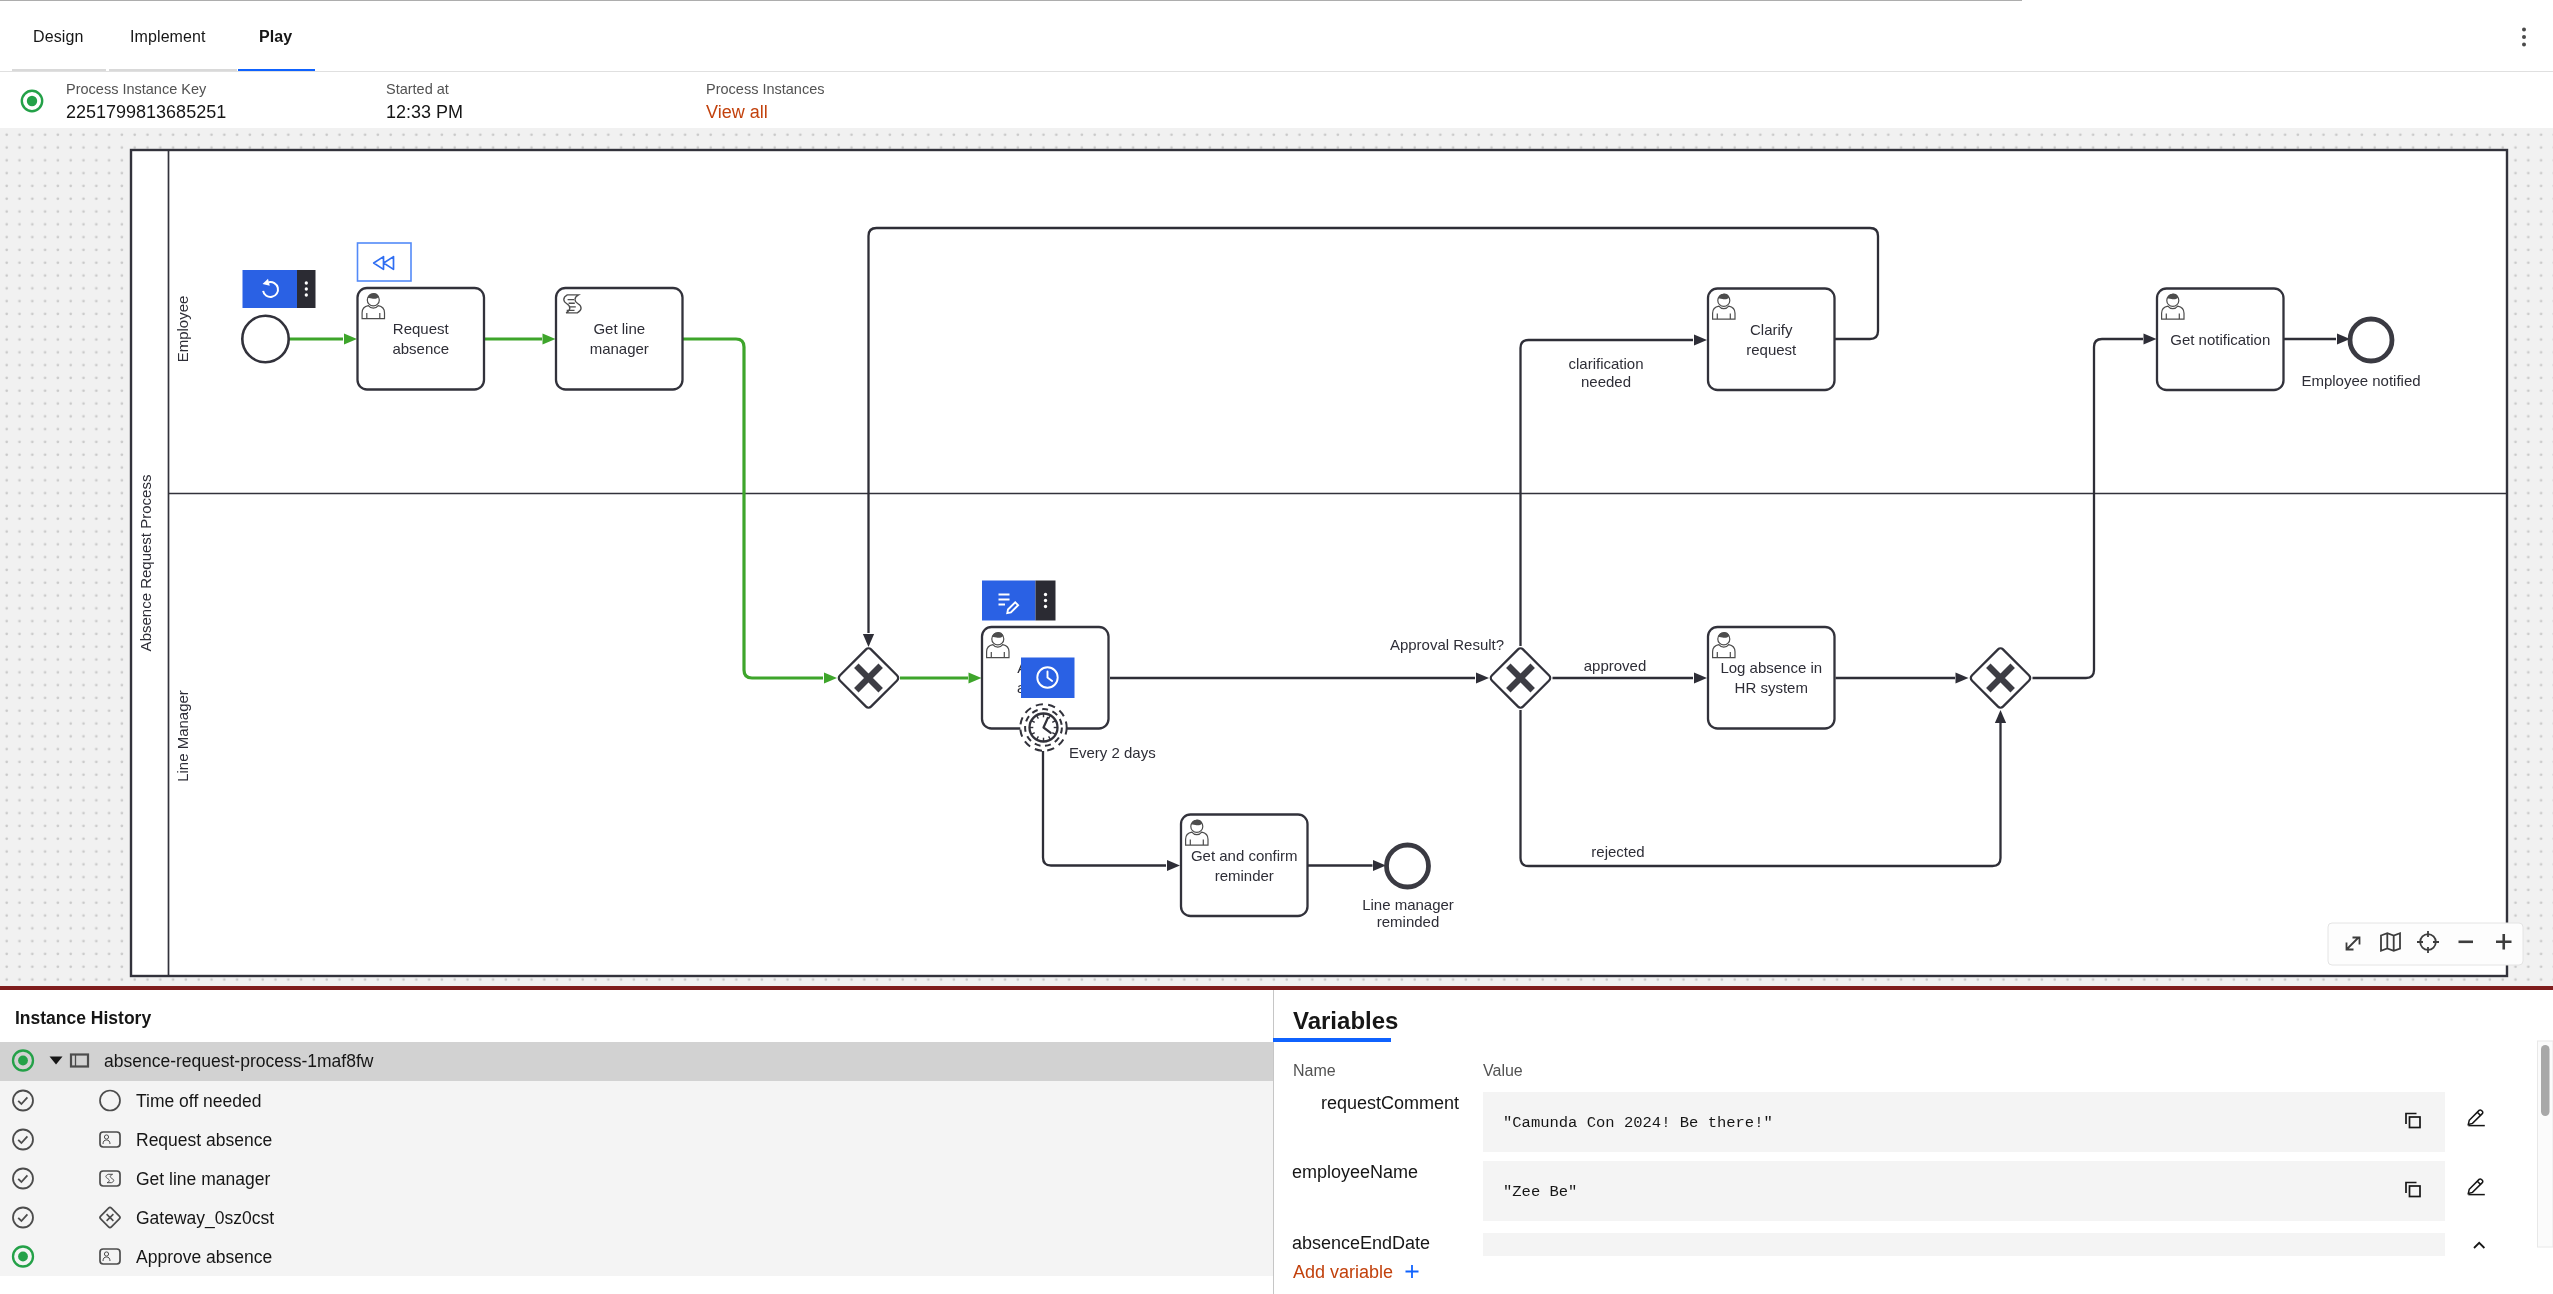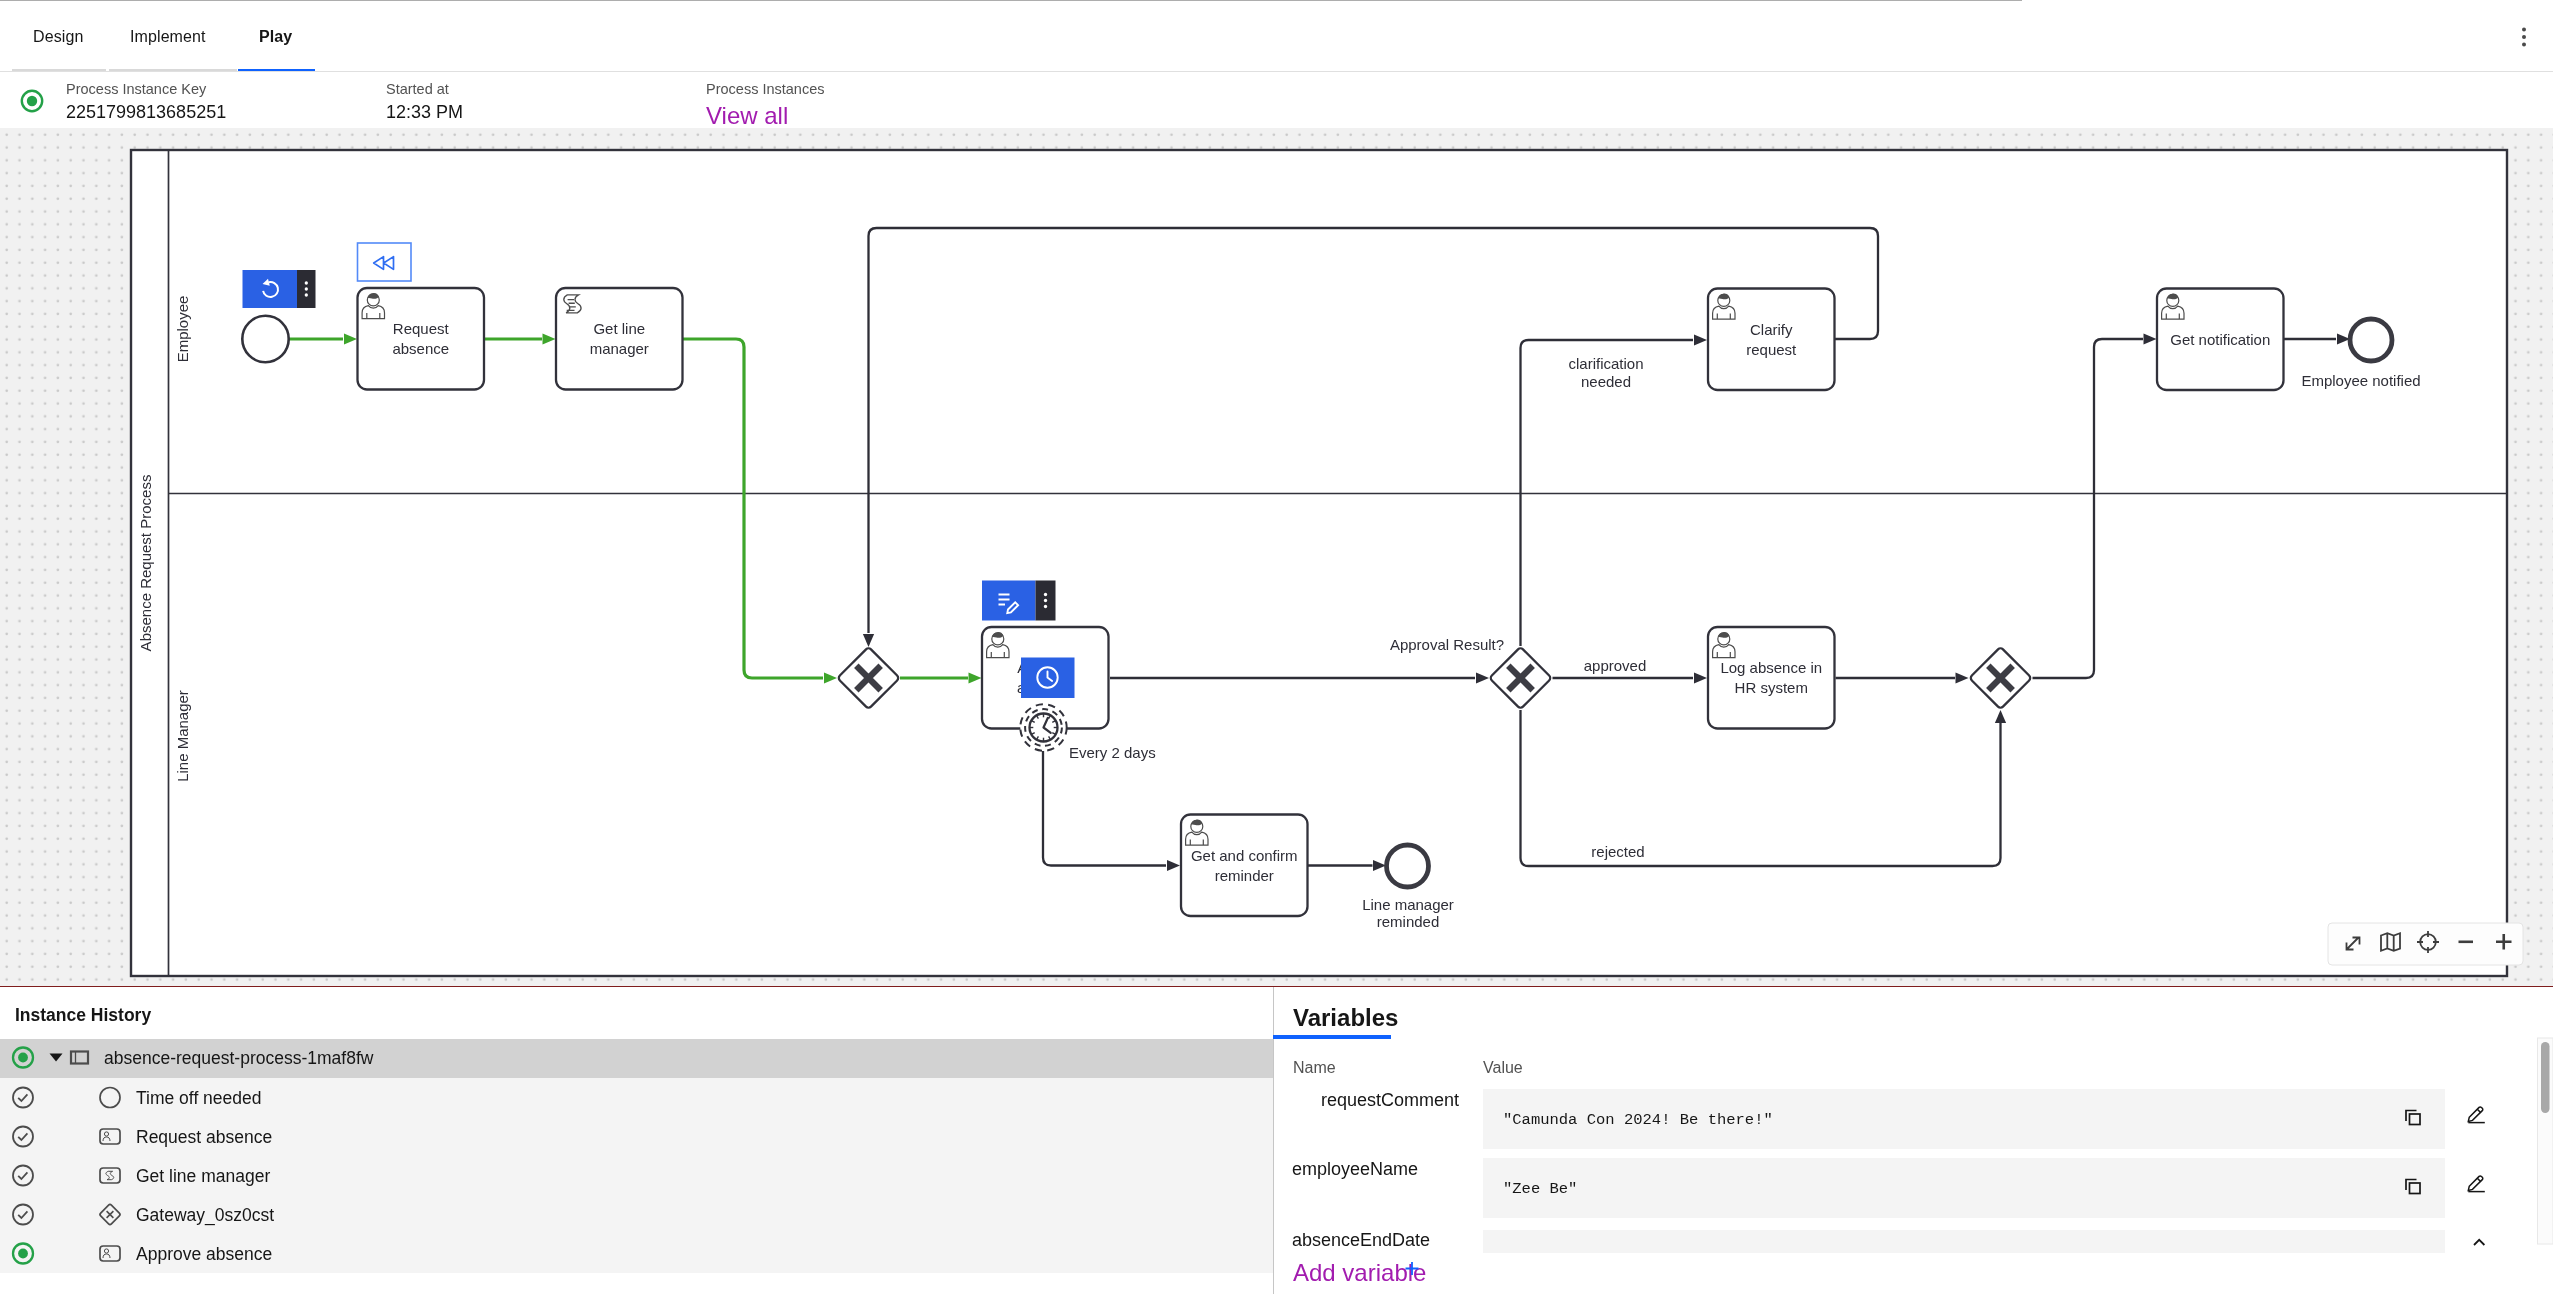--- a/index.html
+++ b/index.html
@@ -6,23 +6,23 @@
   html,body { width:2553px; height:1294px; overflow:hidden; background:#fff;
     font-family:"Liberation Sans", sans-serif; }
   .abs { position:absolute; }
   #hdr { left:0; top:0; width:2022px; height:73px; background:#fff; border-top:1px solid #adadad; }
   .tab { position:absolute; top:27px; font-size:16px; color:#161616; letter-spacing:0.1px; }
   .tabline { position:absolute; top:68px; height:3px; background:#d9d9d9; }
   #hairline1 { left:0; top:71px; width:2553px; height:1px; background:#e0e0e0; }
   #row2 { left:0; top:72px; width:2552px; height:55px; background:#fff; }
   .lbl { font-size:14.5px; color:#525252; }
   .val { font-size:18px; color:#161616; }
-  .link { font-size:24px; color:#a21caf; }
+  .link { font-size:18px; color:#c2410c; }
   #canvas { left:0; top:128px; }
-  #bottom { left:0; top:986px; width:2553px; height:238px; background:#fff; border-top:1px solid #7f1d1d; }
+  #bottom { left:0; top:986px; width:2553px; height:238px; background:#fff; border-top:4px solid #7f1d1d; }
   #ihtitle { left:15px; top:18px; font-size:17.5px; font-weight:bold; color:#161616; }
   #vtitle { left:1293px; top:17px; font-size:24px; font-weight:bold; color:#161616; }
   #vunderline { left:1273px; top:48px; width:118px; height:4px; background:#0f62fe; }
   #pdivider { left:1273px; top:0px; width:1px; height:308px; background:#c6c6c6; }
   #selrow { left:0; top:52px; width:1273px; height:39px; background:#d2d2d2; }
   #rowsbg { left:0; top:91px; width:1273px; height:195px; background:#f4f4f4; }
   .ihtext { position:absolute; font-size:17.5px; color:#161616; }
   .vhead { position:absolute; font-size:16px; color:#525252; }
   .vname { position:absolute; font-size:18px; color:#161616; }
   .vbox { position:absolute; left:1483px; width:962px; background:#f4f4f4; }

